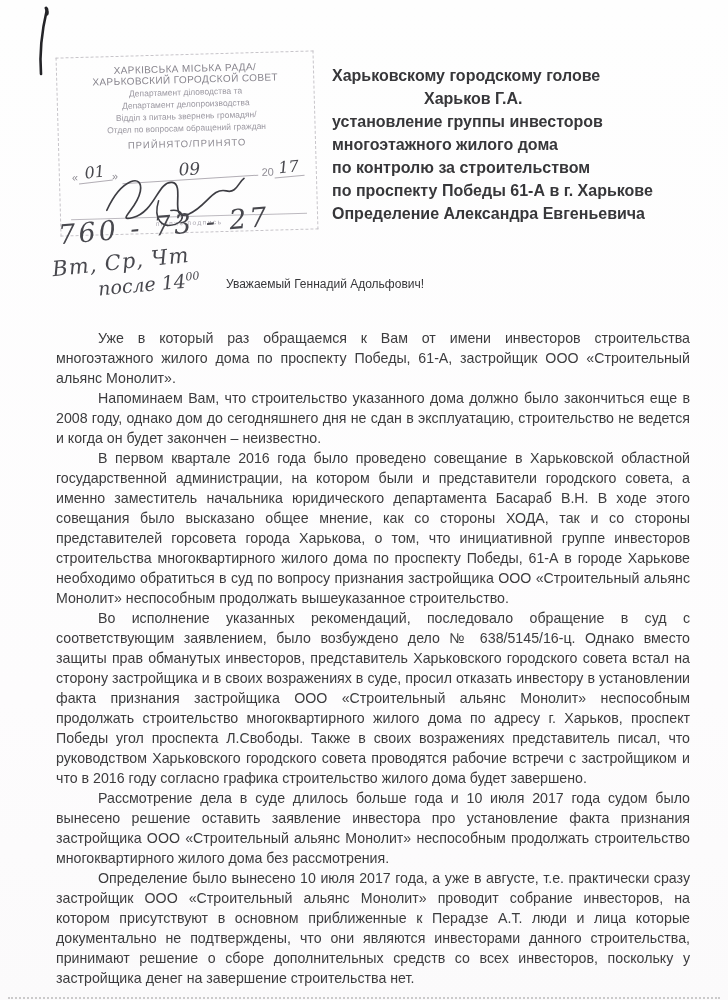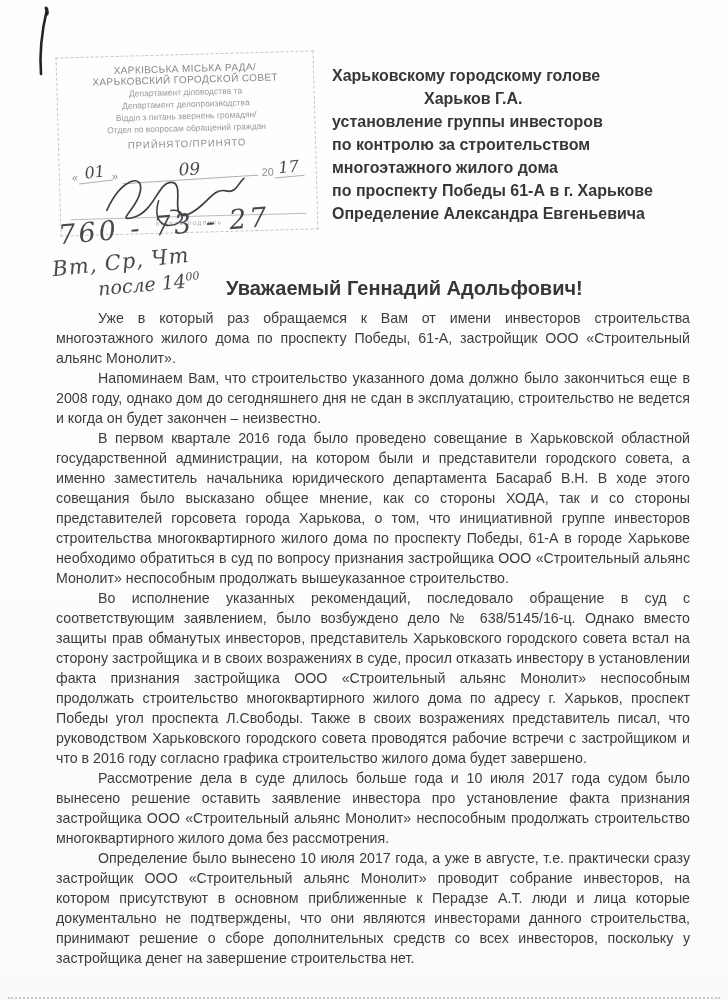--- a/index.html
+++ b/index.html
@@ -44,25 +44,25 @@
   .time-note sup{font-size:11px;}
   
   .addressee{
     position:absolute;left:332px;top:64px;width:380px;
     font-weight:bold;font-size:16px;line-height:23px;color:#37373a;
   }
   .addr-center{padding-left:92px;}
   
   .salutation{
     position:absolute;left:226px;top:277px;
-    font-weight:bold;font-size:20px;color:#37373a;
+    font-weight:normal;font-size:12px;color:#37373a;
   }
   
   .body-text{
-    position:absolute;left:56px;top:308px;width:634px;
+    position:absolute;left:56px;top:328px;width:634px;
     font-size:14.2px;line-height:20px;text-align:justify;color:#3c3c3e;
   }
   .body-text p{margin:0;text-indent:42px;}
   .edge-artifact{
     position:absolute;left:8px;right:8px;bottom:1px;height:0;
     border-bottom:2px dotted rgba(60,60,60,.25);
   }
 </style>
 </head>
 <body>
@@ -100,22 +100,22 @@
   </div>
 
   <div class="phone hand">760 - 73 - 27</div>
   <div class="days hand">Вт, Ср, Чт</div>
   <div class="time-note hand"><span>после 14</span><sup>00</sup></div>
 
   <div class="addressee">
     <div>Харьковскому  городскому голове</div>
     <div class="addr-center">Харьков Г.А.</div>
     <div>установление группы инвесторов</div>
+    <div>многоэтажного жилого  дома</div>
     <div>по контролю за строительством</div>
-    <div>многоэтажного жилого  дома</div>
     <div>по проспекту Победы 61-А в г. Харькове</div>
     <div>Определение Александра Евгеньевича</div>
   </div>
 
   <div class="salutation">Уважаемый Геннадий Адольфович!</div>
 
   <div class="body-text">
     <p>Уже в который раз обращаемся к Вам от имени инвесторов строительства многоэтажного жилого дома по проспекту Победы, 61-А, застройщик ООО «Строительный альянс Монолит».</p>
     <p>Напоминаем Вам, что строительство указанного дома должно было закончиться еще в 2008 году, однако дом до сегодняшнего дня не сдан в эксплуатацию, строительство не ведется и когда он будет закончен – неизвестно.</p>
     <p>В первом квартале 2016 года было проведено совещание в Харьковской областной государственной администрации, на котором были и представители городского совета, а именно заместитель начальника юридического департамента Басараб В.Н. В ходе этого совещания было высказано общее мнение, как со стороны ХОДА, так и со стороны представителей горсовета города Харькова, о том, что инициативной группе инвесторов строительства многоквартирного жилого дома по проспекту Победы, 61-А в городе Харькове необходимо обратиться в суд по вопросу признания застройщика ООО «Строительный альянс Монолит» неспособным продолжать вышеуказанное строительство.</p>

